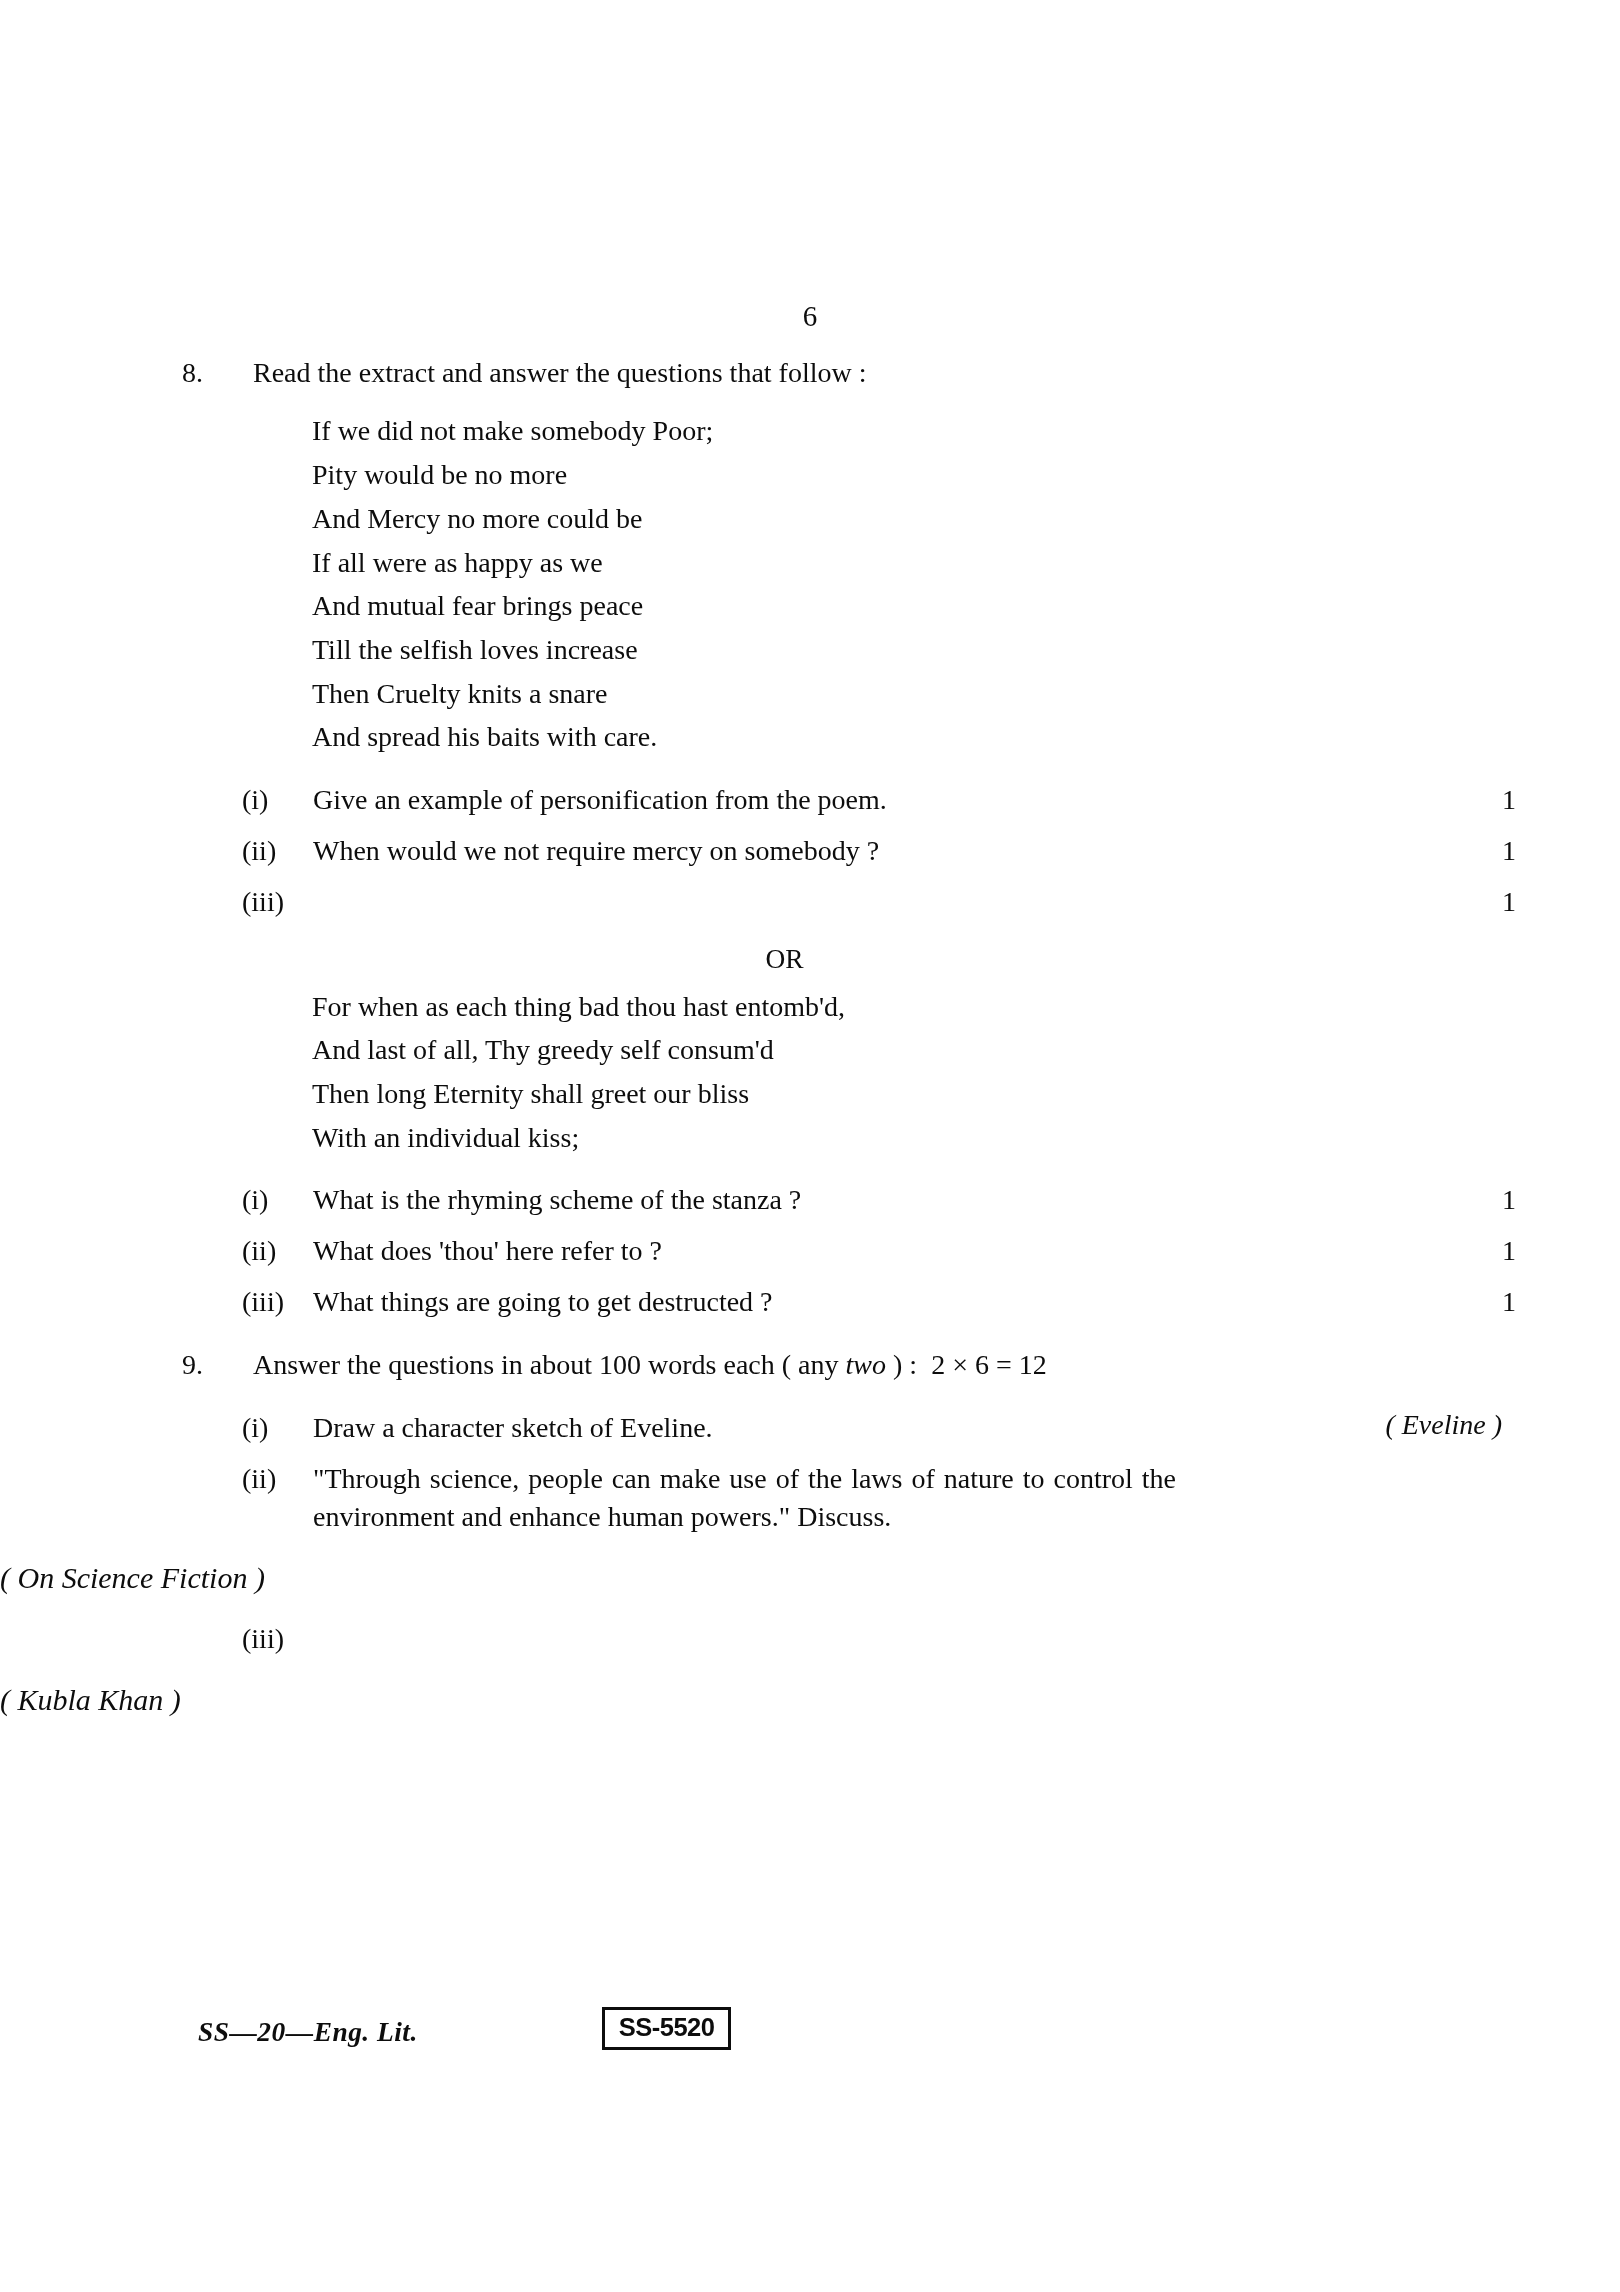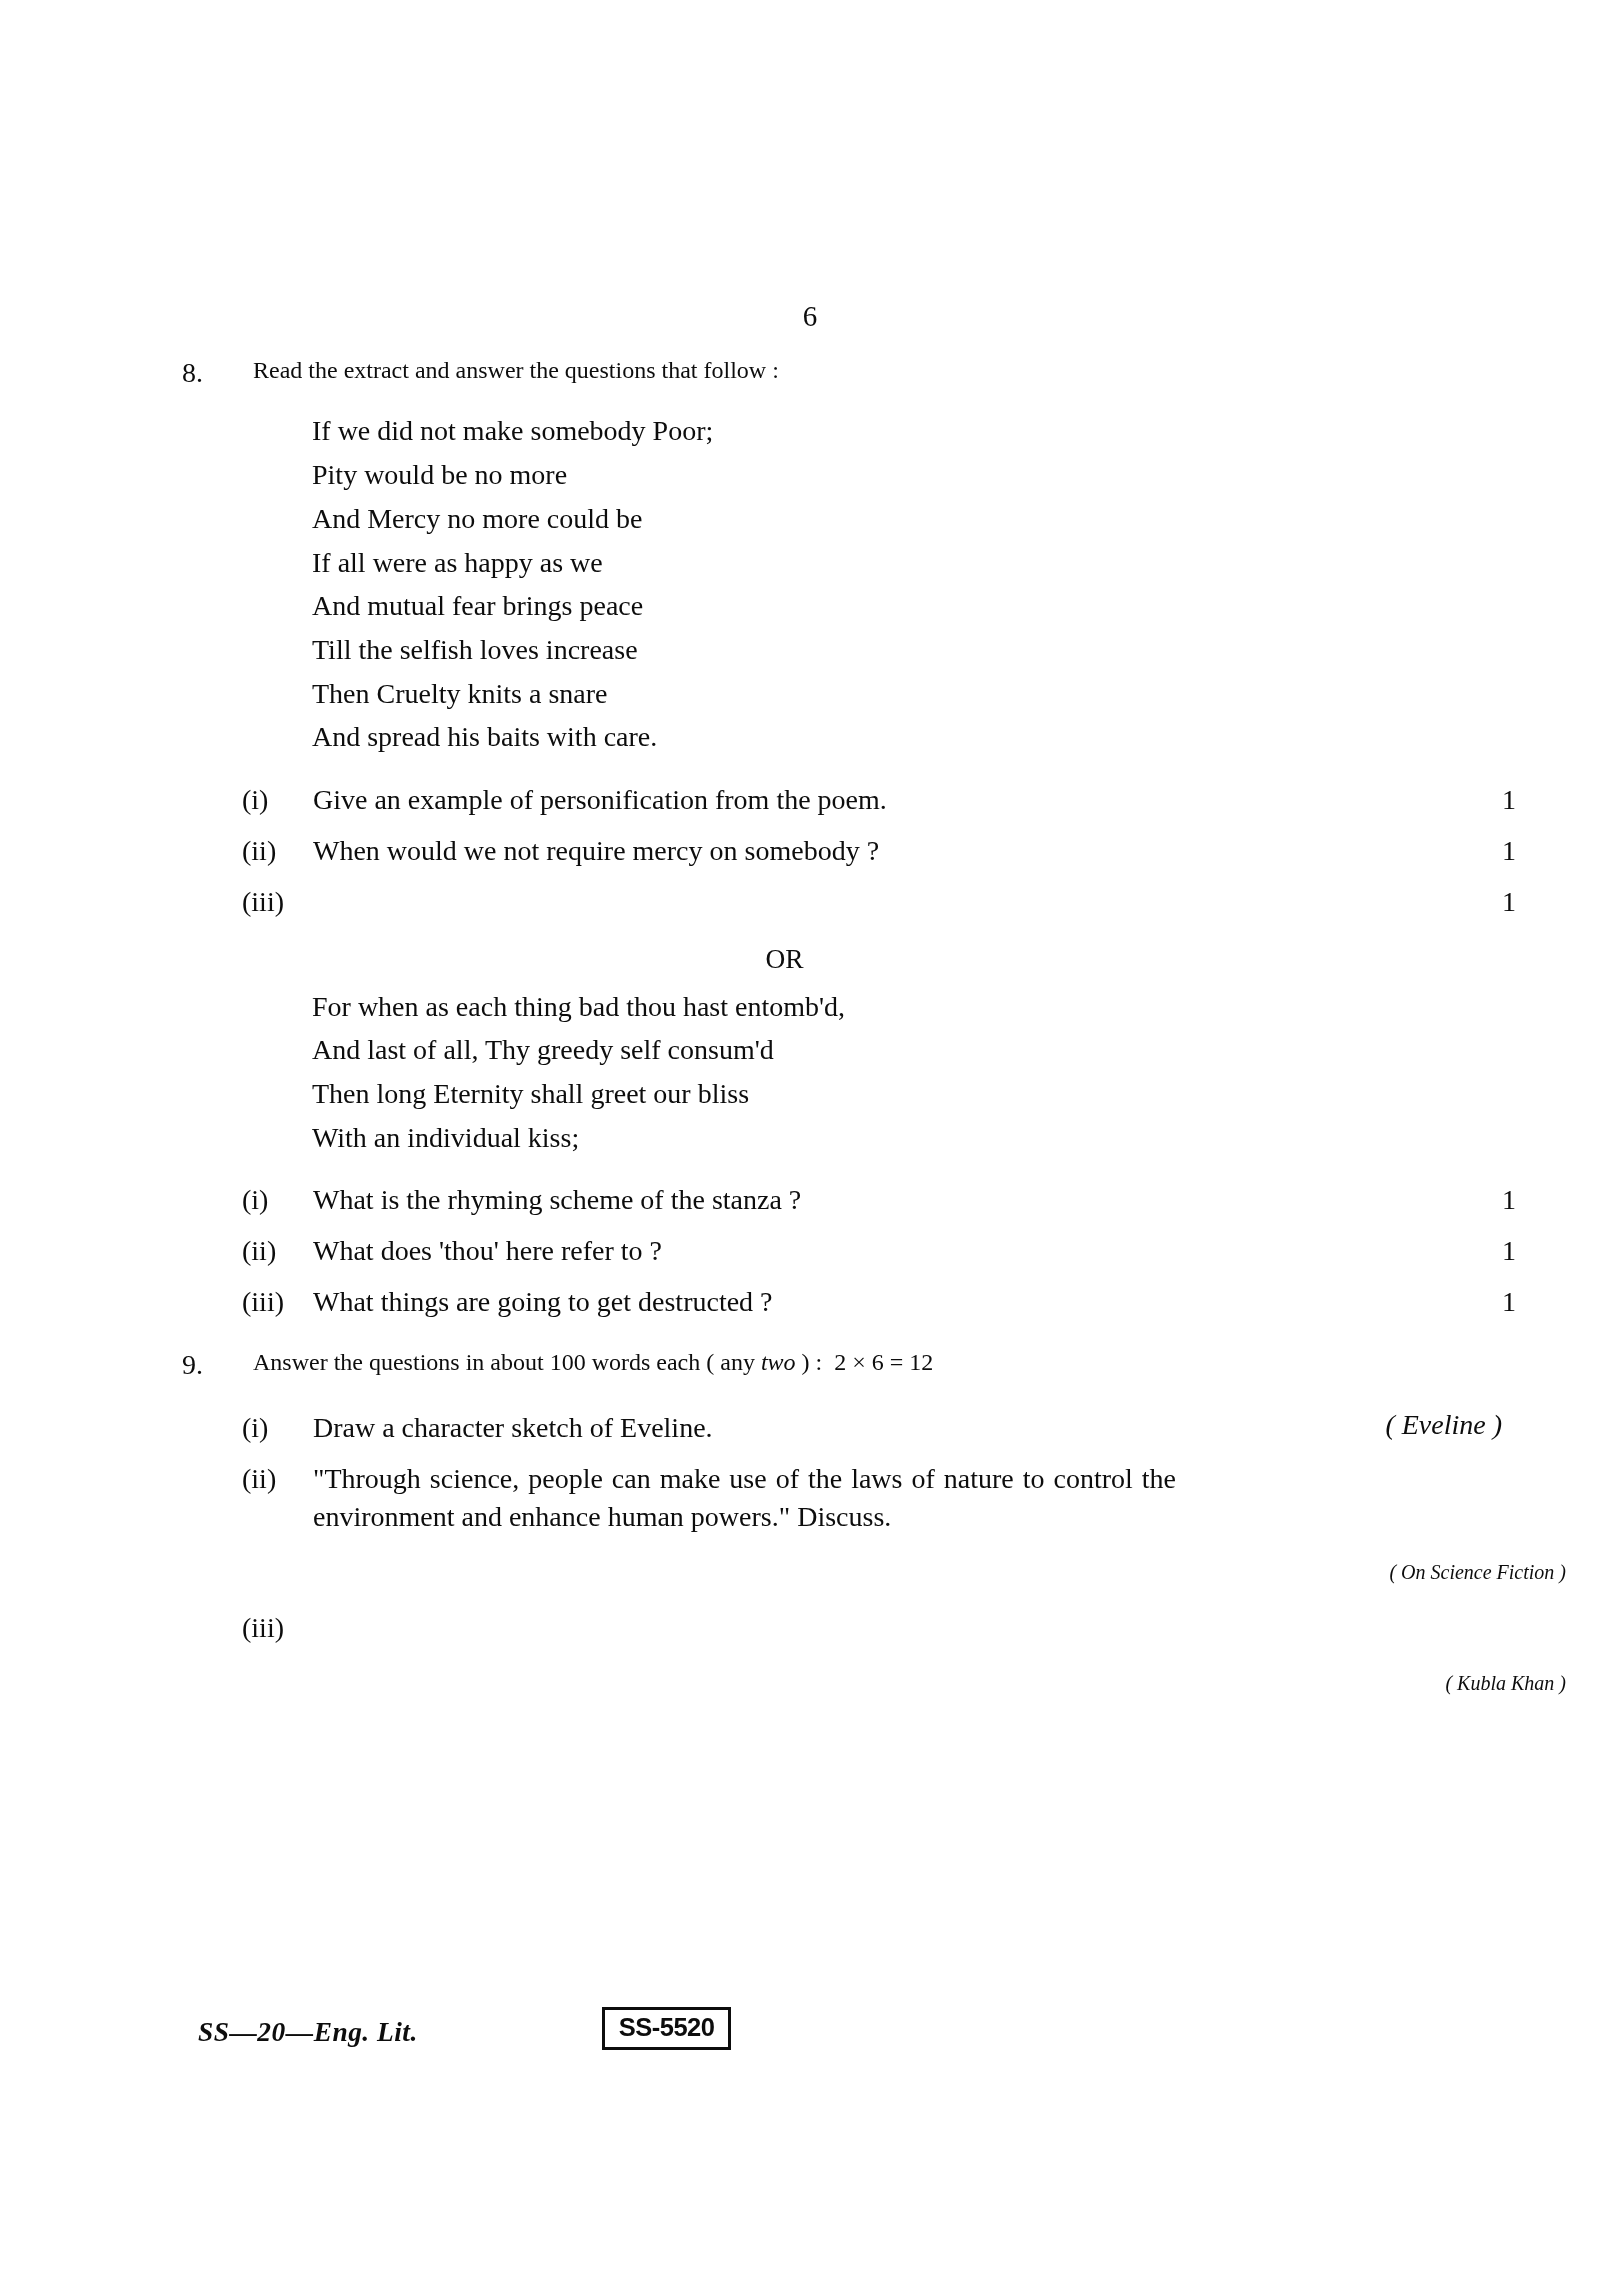--- a/index.html
+++ b/index.html
@@ -60,21 +60,21 @@
 
   
   .qnum {
     width: 71px;
     flex: 0 0 71px;
     font-size: 28px;
     line-height: 1.32;
   }
   .qbody {
     flex: 1 1 auto;
-    font-size: 24px;
+    font-size: 28px;
     line-height: 1.32;
   }
 
   
   .subrow {
     position: relative;
     display: flex;
     align-items: flex-start;
     width: 1620px;
     box-sizing: border-box;
@@ -122,22 +122,21 @@
   }
 
   .or-divider {
     text-align: center;
     font-size: 27.4px;
     padding-right: 51px;
     margin: 9.8px 0 17.6px 0;
   }
 
   .ref-right {
-    text-align: right;
-    font-size: 20px;
+    font-size: 30px;
     font-style: italic;
     padding-right: 54px;
     margin: 0;
   }
   .ref-inline {
     position: absolute;
     right: 118px;
     top: 0;
     font-size: 28px;
     font-style: italic;

